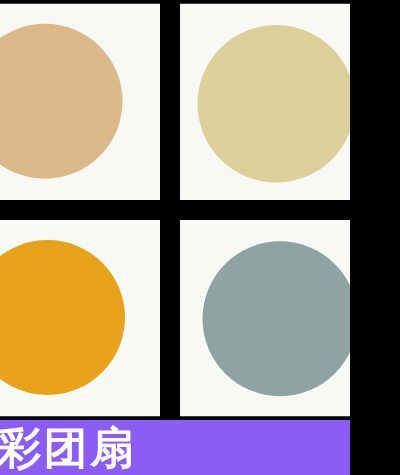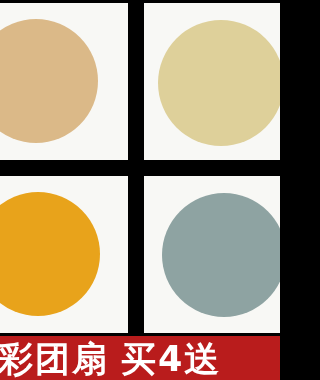--- a/index.html
+++ b/index.html
@@ -53,21 +53,21 @@
   .circle-bl { left: -8px;  top: 16px; width: 124px; height: 124px; }
   .circle-br { left: 18px;  top: 17px; width: 124px; height: 124px; }
 
   
   .caption-band {
     position: absolute;
     left: 0;
     top: 336px;
     width: 280px;
     height: 44px;
-    background: #b91c1c;
+    background: #8b5cf6;
     display: flex;
     align-items: center;
     overflow: hidden;
   }
 
   .caption-text {
     color: #FFFFFF;
     font-size: 35px;
     line-height: 1;
     font-weight: 700;
@@ -103,16 +103,15 @@
 
     <div class="swatch-panel panel-br" style="background: rgb(248, 248, 245);">
       <div class="swatch-circle circle-br" style="background: rgb(142, 163, 162);"></div>
     </div>
 
   </div>
 
   <div class="caption-band">
     <span class="caption-text" style="color: rgb(255, 255, 255);">彩团扇</span>
     <span class="caption-gap"></span>
-    <span class="caption-text" style="color: rgb(255, 255, 255);">买4送</span>
   </div>
 
 </div>
 
 </body></html>

